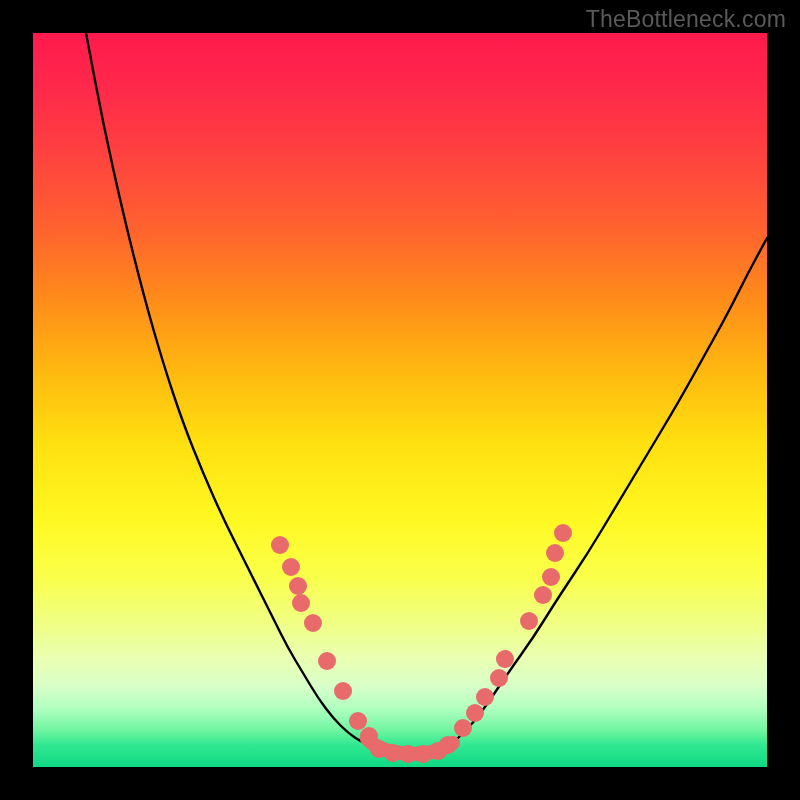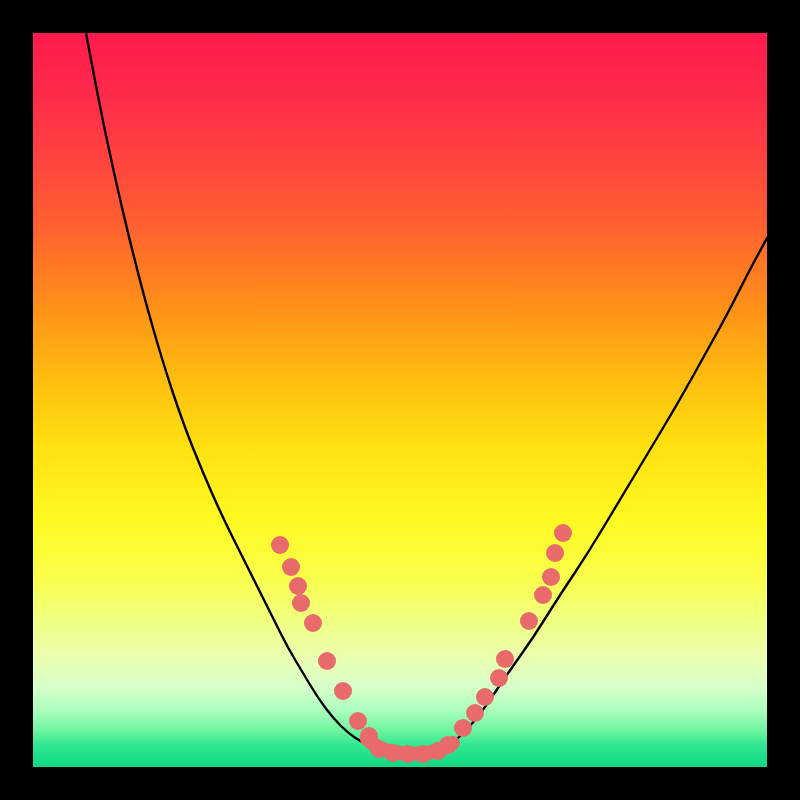--- a/index.html
+++ b/index.html
@@ -104,13 +104,14 @@
         <circle cx="466" cy="645" r="9" fill="#e86a6a"></circle>
         <circle cx="472" cy="626" r="9" fill="#e86a6a"></circle>
         <circle cx="496" cy="588" r="9" fill="#e86a6a"></circle>
         <circle cx="510" cy="562" r="9" fill="#e86a6a"></circle>
         <circle cx="518" cy="544" r="9" fill="#e86a6a"></circle>
         <circle cx="522" cy="520" r="9" fill="#e86a6a"></circle>
         <circle cx="530" cy="500" r="9" fill="#e86a6a"></circle>
       </g>
   </svg>
 
+  <div class="watermark">TheBottleneck.com</div>
 </div>
 
 </body></html>

